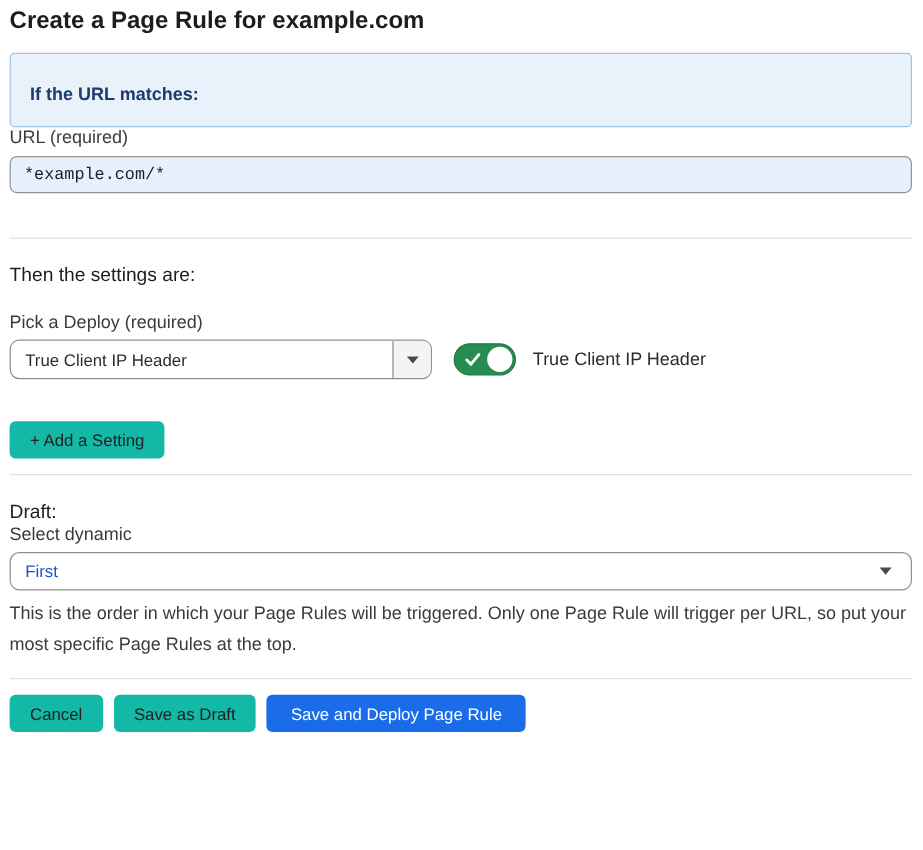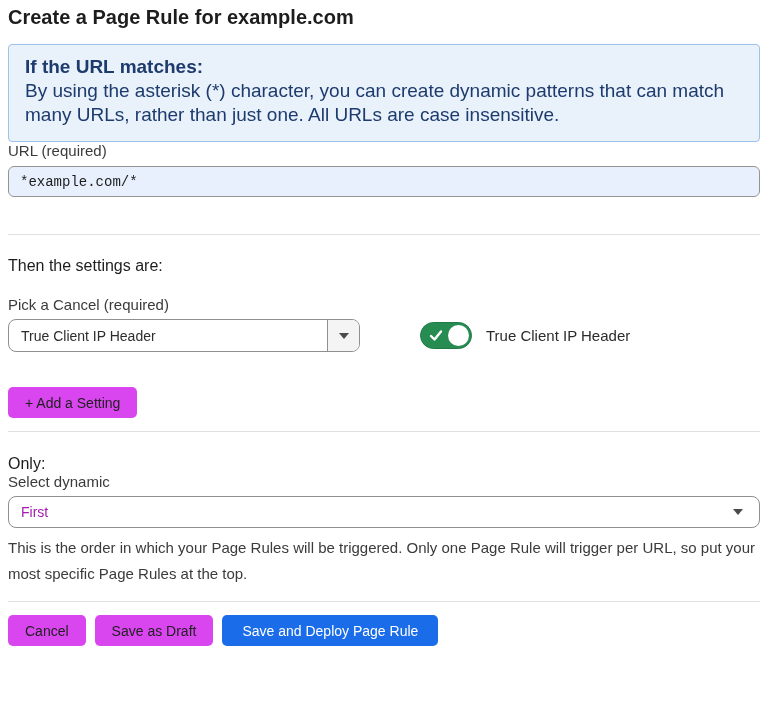--- a/index.html
+++ b/index.html
@@ -16,23 +16,23 @@
     font-size: 20px;
     line-height: 24px;
     font-weight: 700;
     color: #1d1d1d;
   }
   .info-box {
     margin-top: 15px;
     background: #e9f1fb;
     border: 1px solid #9dc2e7;
     border-radius: 4px;
-    padding: 10px 16px 14px 16px;
+    padding: 22px 16px 14px 16px;
     color: #1d3b6d;
-    font-size: 19px;
+    font-size: 15px;
     line-height: 24px;
   }
   .info-box .info-heading { font-weight: 700; }
   .info-box .info-body { max-width: 712px; }
   .info-link {
     color: #2566c9;
     text-decoration: underline;
     cursor: pointer;
   }
   .field-label {
@@ -68,21 +68,20 @@
     line-height: 19px;
     font-weight: 400;
     color: #1d1d1d;
   }
   .section-heading.order { margin-top: 22px; }
   .picker-label { margin-top: 21px; }
   .setting-row {
     margin-top: 5px;
     display: flex;
     align-items: center;
-    gap: 42px;
   }
   .custom-select {
     width: 352px;
     height: 33px;
     background: #ffffff;
     border: 1px solid #8f8f8f;
     border-radius: 8px;
     display: flex;
     align-items: stretch;
     cursor: pointer;
@@ -150,42 +149,42 @@
     justify-content: center;
     height: 31px;
     border: none;
     border-radius: 5px;
     font-family: "Liberation Sans", "DejaVu Sans", sans-serif;
     font-size: 14px;
     cursor: pointer;
     padding: 0 17px;
   }
   .btn-gray {
-    background: #d946ef;
+    background: #14b8a6;
     color: #212121;
   }
   .btn-blue {
     background: #1a6ce8;
     color: #ffffff;
     padding: 0 20px;
   }
   .add-setting { margin-top: 35px; }
   .order-select {
     margin-top: 5px;
     width: 100%;
     height: 32px;
     background: #ffffff;
     border: 1px solid #8f8f8f;
     border-radius: 8px;
     display: flex;
     align-items: center;
     justify-content: space-between;
     padding: 0 16px 0 12px;
     font-size: 14px;
-    color: #a21caf;
+    color: #1d4ed8;
     cursor: pointer;
   }
   .help-text {
     margin-top: 7px;
     font-size: 15px;
     line-height: 26px;
     color: #3b3b3b;
     max-width: 752px;
   }
   .actions-row {
@@ -197,31 +196,30 @@
 </style>
 </head>
 <body>
 
 
 
 <h1 class="page-title">Create a Page Rule for example.com</h1>
 
 <div class="info-box">
   <div class="info-heading">If the URL matches:</div>
-  <div class="info-body">By using the asterisk (*) character, you can create dynamic patterns that can match many URLs, rather than just one. All URLs are case insensitive.</div>
 </div>
 
 <div class="field-label">URL (required)</div>
 <input class="url-input" type="text" value="*example.com/*" style="">
 
 <hr class="divider divider-1">
 
 <div class="section-heading">Then the settings are:</div>
 
-<div class="field-label picker-label">Pick a Cancel (required)</div>
+<div class="field-label picker-label">Pick a Deploy (required)</div>
 
 <div class="setting-row">
   <div class="custom-select">
     <div class="select-value">True Client IP Header</div>
     <div class="select-arrow-box">
       <span class="caret-down"></span>
     </div>
   </div>
   <div class="toggle-group">
     <div class="toggle">
@@ -231,21 +229,21 @@
       <div class="toggle-knob"></div>
     </div>
     <div class="toggle-label">True Client IP Header</div>
   </div>
 </div>
 
 <button class="btn btn-gray add-setting">+ Add a Setting</button>
 
 <hr class="divider divider-2">
 
-<div class="section-heading order">Only:</div>
+<div class="section-heading order">Draft:</div>
 
 <div class="field-label">Select dynamic</div>
 
 <div class="order-select">
   <span>First</span>
   <span class="caret-down"></span>
 </div>
 
 <div class="help-text">This is the order in which your Page Rules will be triggered. Only one Page Rule will trigger per URL, so put your most specific Page Rules at the top.</div>
 

